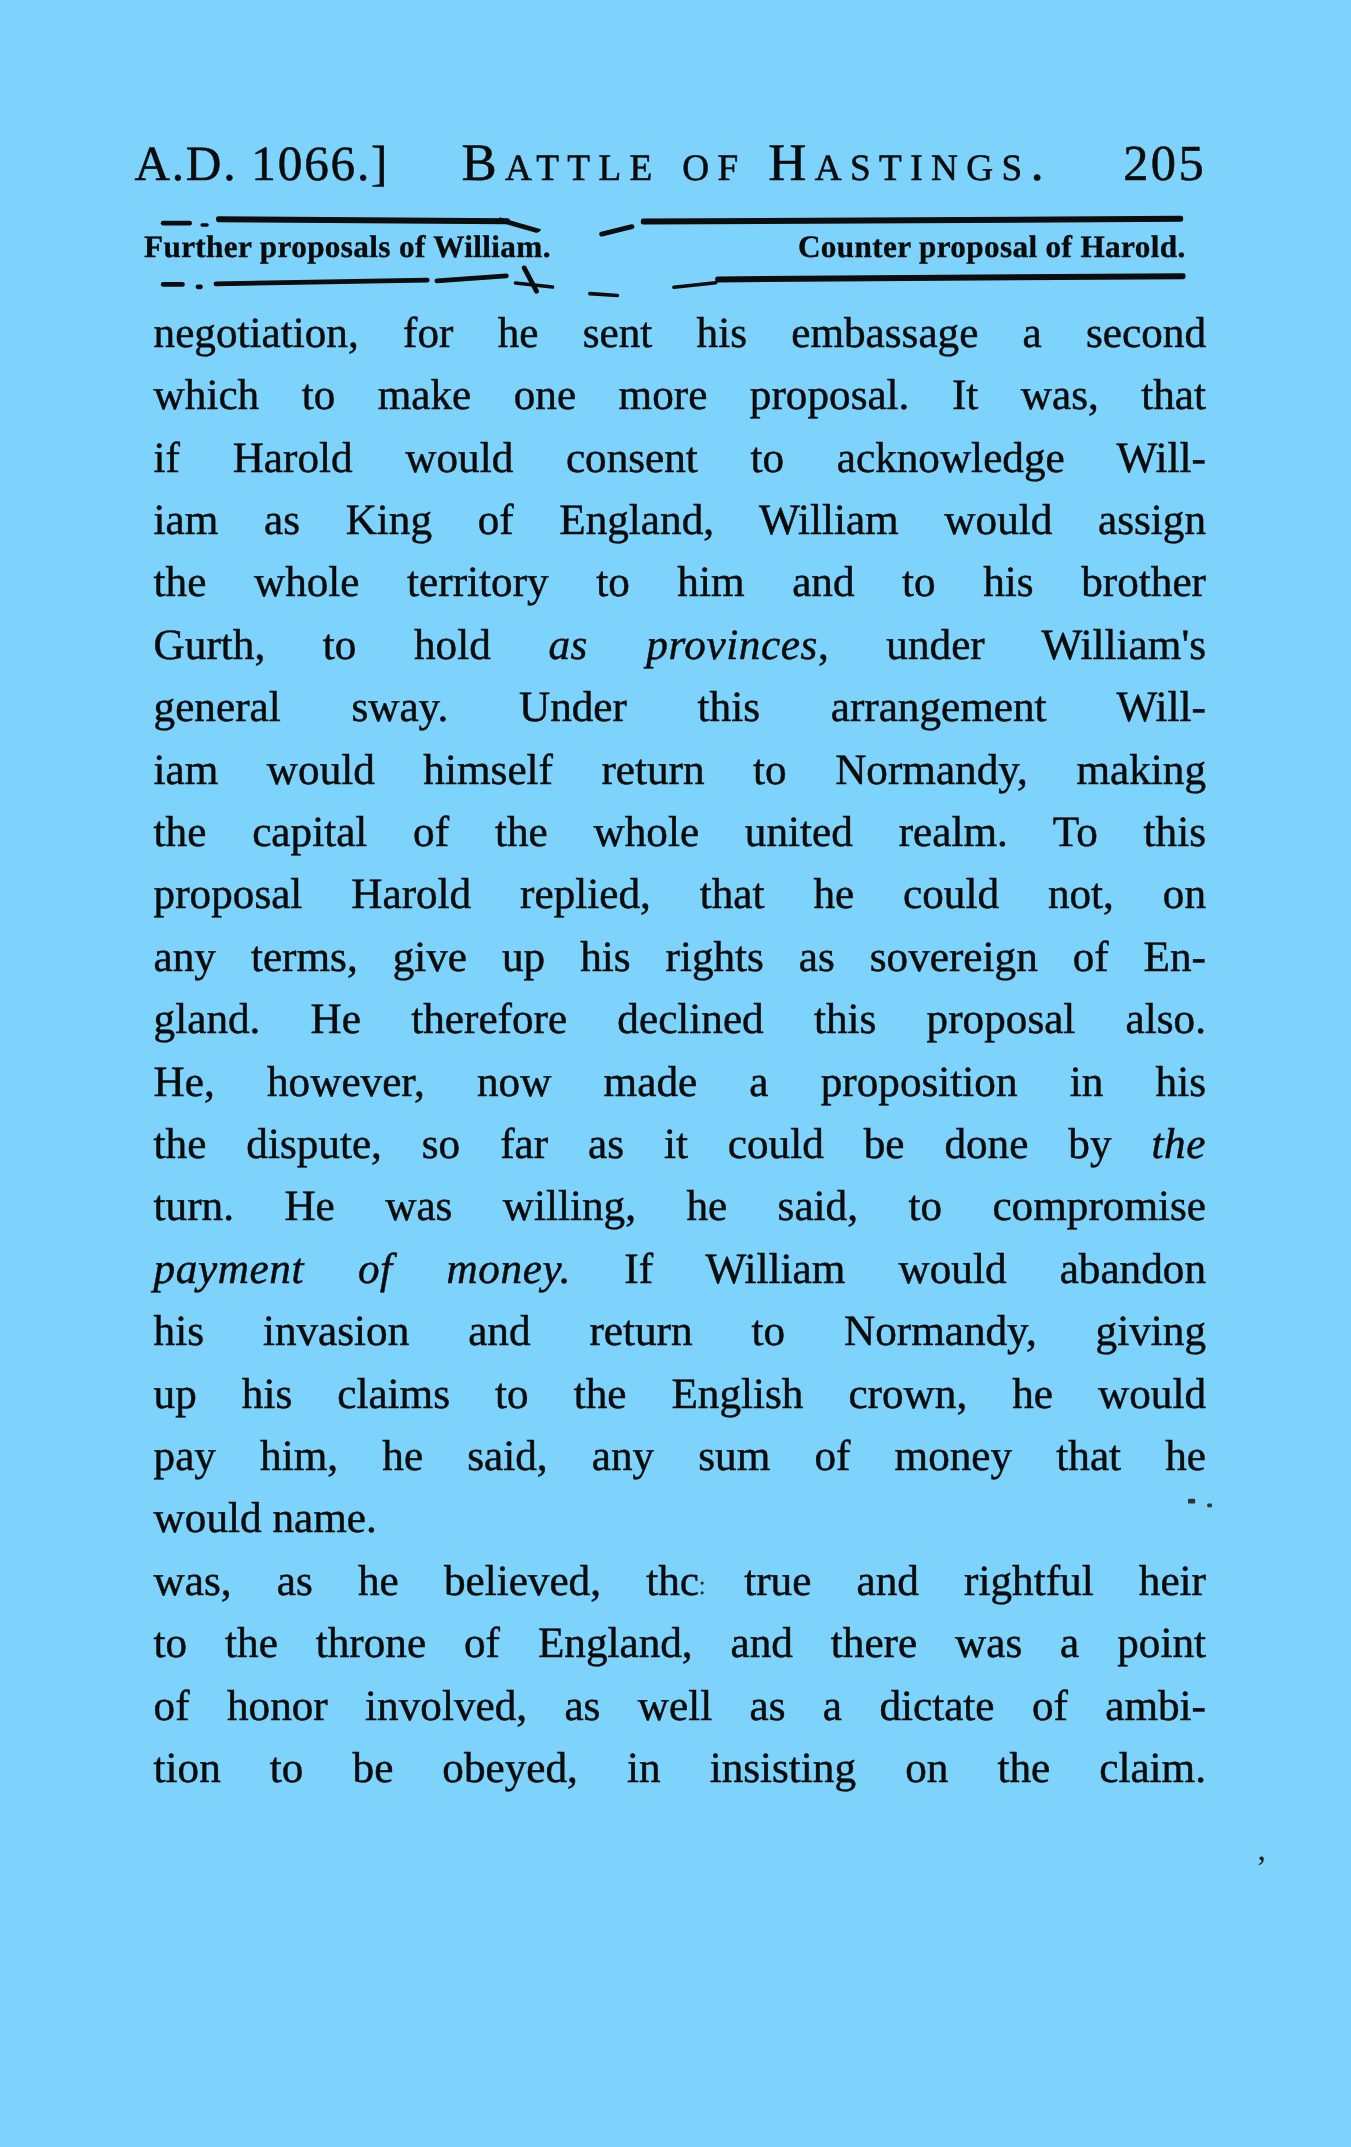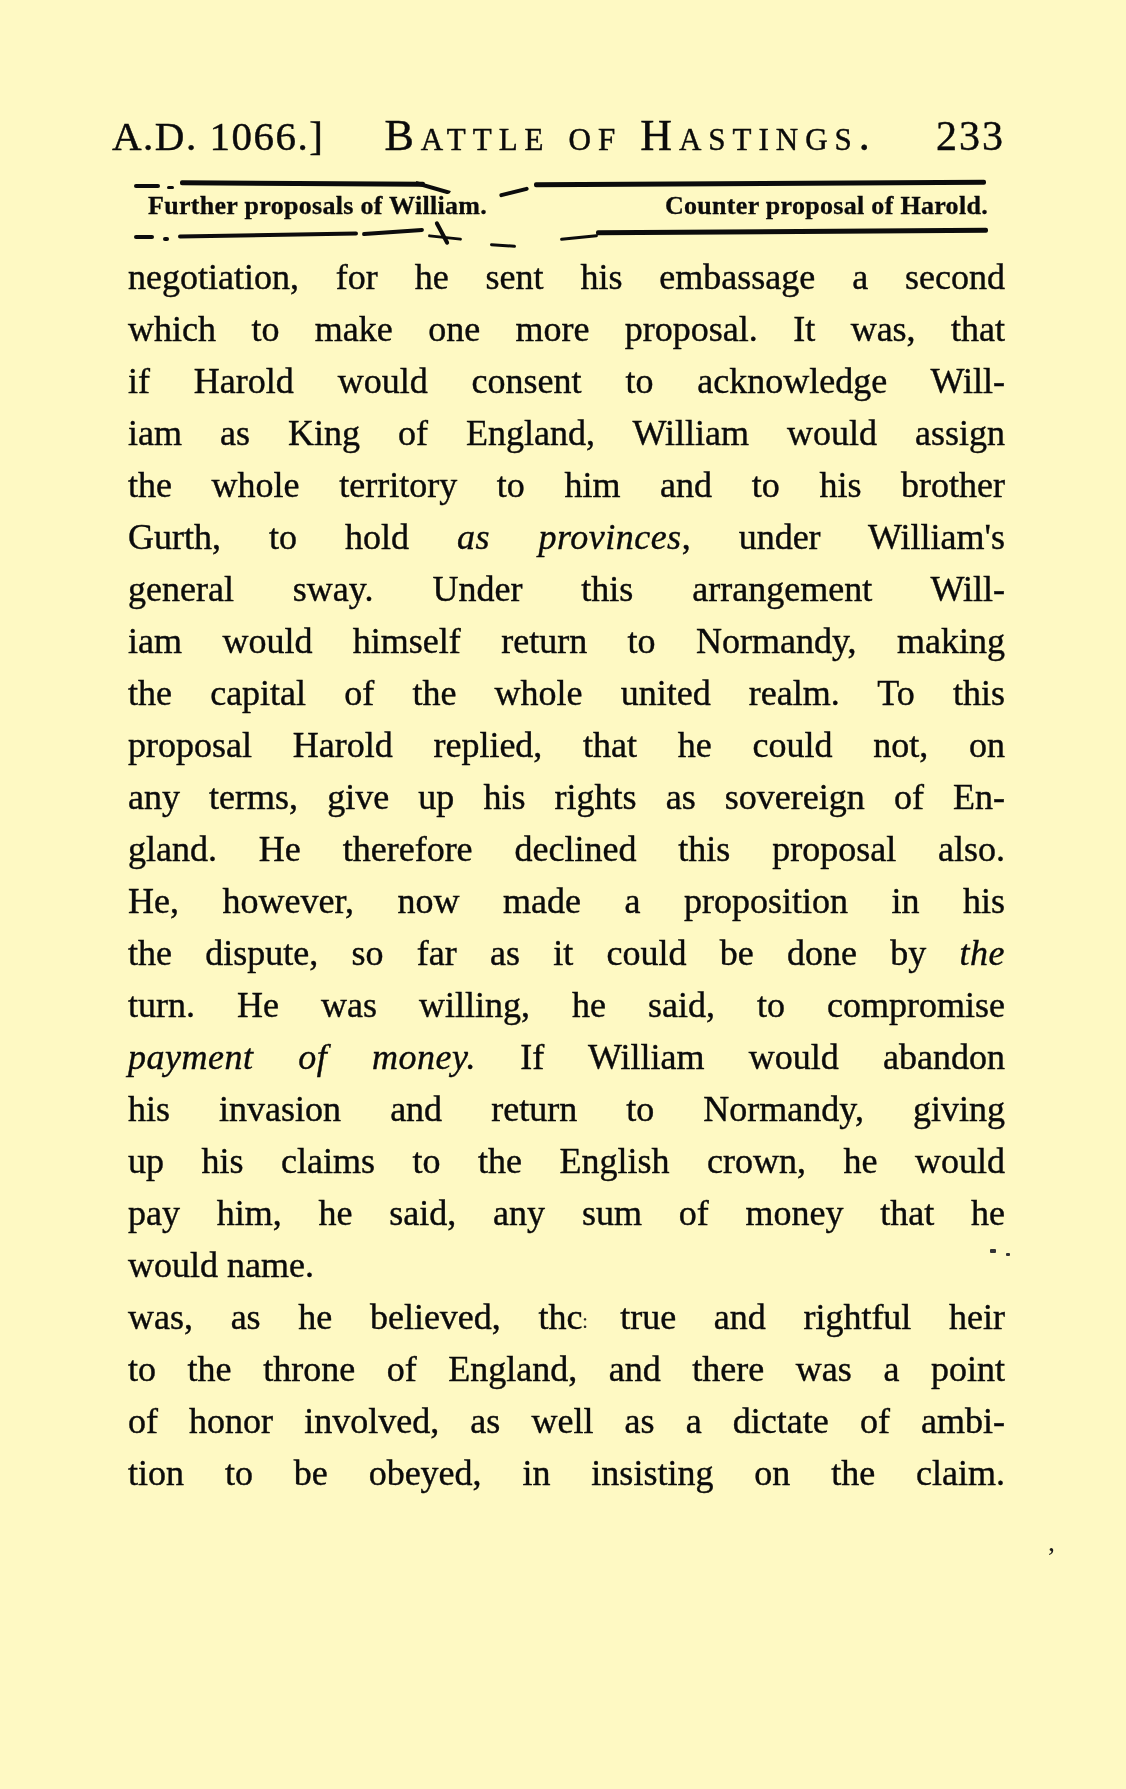--- a/index.html
+++ b/index.html
@@ -48,21 +48,21 @@
   
   .caption {
     position: absolute;
     top: 191px;
     font-weight: bold;
     font-size: 26px;
     letter-spacing: 0.3px;
     white-space: nowrap;
     -webkit-text-stroke: 0.3px #0b0b0b;
   }
-  .caption-left  { left: 148px; }
+  .caption-left  { left: 120px; }
   .caption-right { right: 138px; }
 
   
   .rule {
     position: absolute;
     background: #0c0c0c;
     border-radius: 2px;
   }
   .r-tl-a { left:134px; top:184px; width:26px;  height:4px; }
   .r-tl-b { left:167px; top:186px; width:7px;   height:3px; }
@@ -112,26 +112,26 @@
     position: absolute;
     background: #333;
     border-radius: 1px;
   }
   .s1 { left: 990px; top: 1249px; width: 6px; height: 4px; }
   .s2 { left: 1006px; top: 1253px; width: 4px; height: 3px; }
 </style>
 </head>
 <body>
 
-<div class="page" style="background: #fef9c3; color: rgb(11, 11, 11); text-decoration: underline;">
+<div class="page" style="background: #7dd3fc; color: rgb(11, 11, 11); text-decoration: underline;">
 
   <div class="header-row">
     <span class="h-era">A.D. 1066.]</span>
     <span class="h-title">Battle of Hastings.</span>
-    <span class="h-page">233</span>
+    <span class="h-page">205</span>
   </div>
 
   <div class="rule r-tl-a"></div>
   <div class="rule r-tl-b"></div>
   <div class="rule r-tl-c"></div>
   <div class="rule r-tl-hook"></div>
   <div class="rule r-tr-frag"></div>
   <div class="rule r-tr"></div>
 
   <div class="caption caption-left">Further proposals of William.</div>

